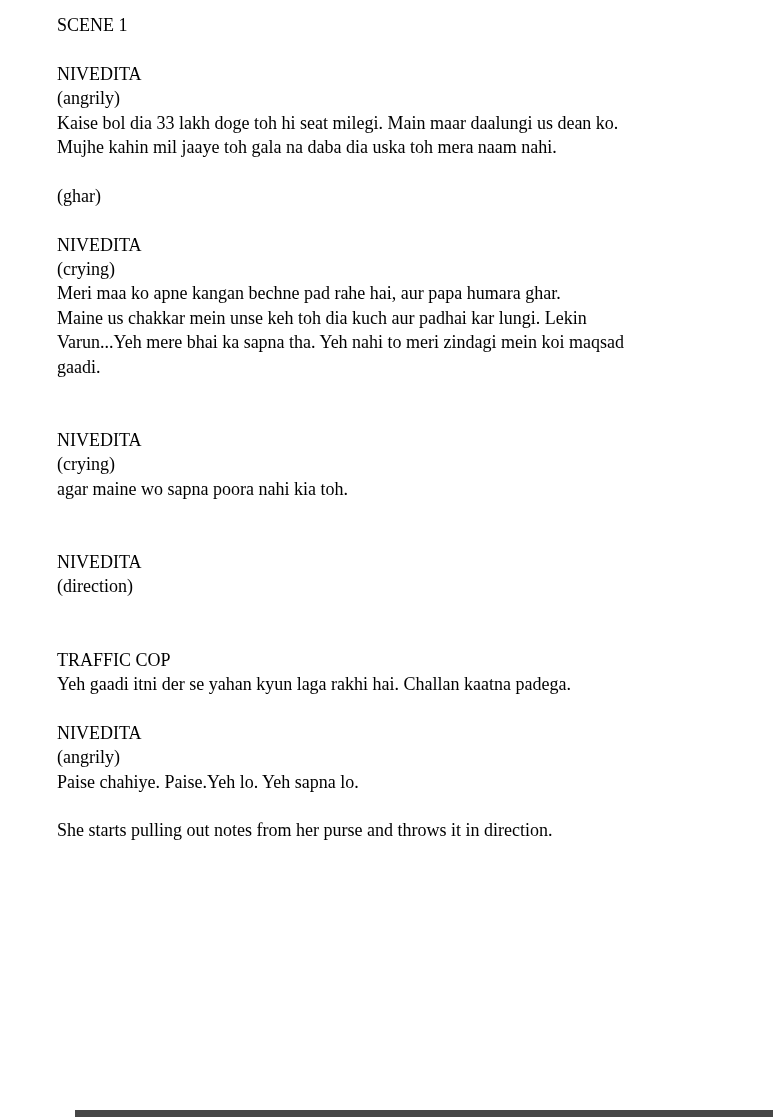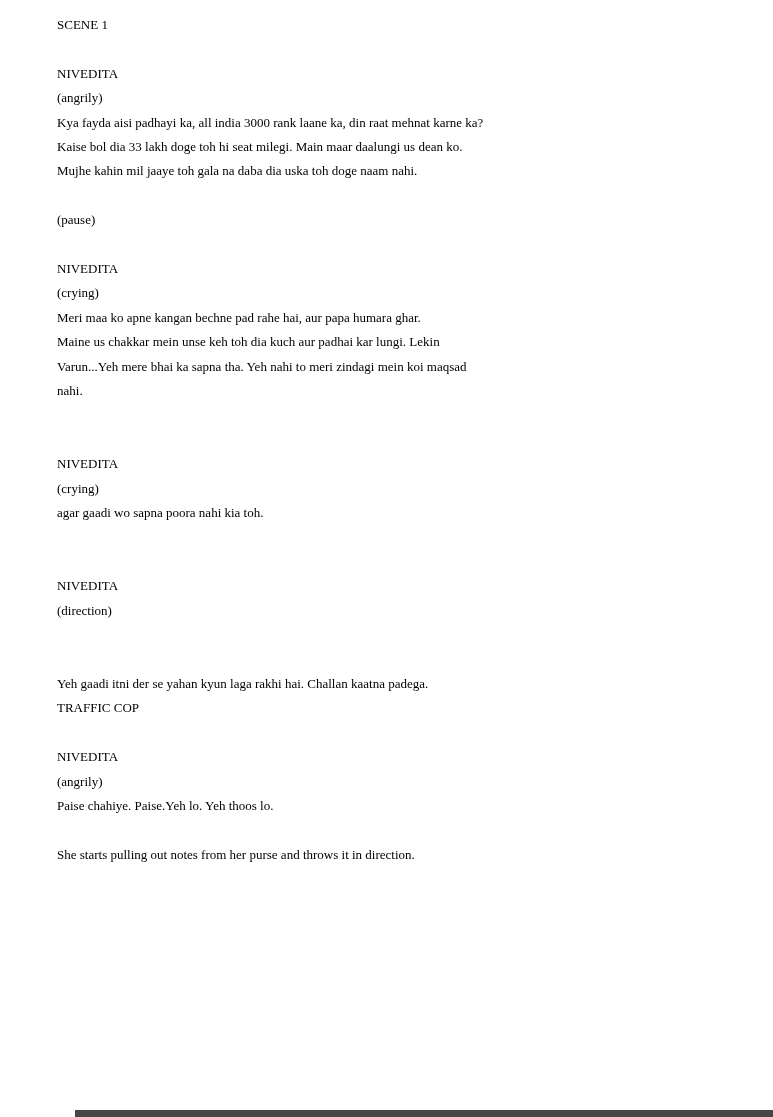--- a/index.html
+++ b/index.html
@@ -18,21 +18,21 @@
     inset: 0;
     background: #ffffff;
   }
   .doc {
     position: absolute;
     top: 13px;
     left: 57px;
     right: 17px;
     color: #000000;
     font-family: "Liberation Serif", "DejaVu Serif", serif;
-    font-size: 13px;
+    font-size: 18px;
     line-height: 24.42px;
   }
   .line {
     height: 24.42px;
     white-space: nowrap;
     overflow: visible;
   }
   .bottom-bar {
     position: absolute;
     left: 75px;
@@ -47,61 +47,60 @@
 
 <div class="page" style="background: rgb(255, 255, 255);">
   <div class="doc" id="doc" style="color: rgb(0, 0, 0);">
       <div>
         <div class="line">SCENE 1</div>
         <div class="line">&nbsp;</div>
       </div>
       <div>
         <div class="line">NIVEDITA</div>
         <div class="line">(angrily)</div>
-        <div class="line">Kya fayda aisi padhayi ka, all india 3000 rank laane ka, din raat mehnat karne ka?</div>
         <div class="line">Kaise bol dia 33 lakh doge toh hi seat milegi. Main maar daalungi us dean ko.</div>
-        <div class="line">Mujhe kahin mil jaaye toh gala na daba dia uska toh doge naam nahi.</div>
+        <div class="line">Mujhe kahin mil jaaye toh gala na daba dia uska toh mera naam nahi.</div>
         <div class="line">&nbsp;</div>
       </div>
       <div>
-        <div class="line">(pause)</div>
+        <div class="line">(ghar)</div>
         <div class="line">&nbsp;</div>
       </div>
       <div>
         <div class="line">NIVEDITA</div>
         <div class="line">(crying)</div>
         <div class="line">Meri maa ko apne kangan bechne pad rahe hai, aur papa humara ghar.</div>
         <div class="line">Maine us chakkar mein unse keh toh dia kuch aur padhai kar lungi. Lekin</div>
         <div class="line">Varun...Yeh mere bhai ka sapna tha. Yeh nahi to meri zindagi mein koi maqsad</div>
-        <div class="line">nahi.</div>
+        <div class="line">gaadi.</div>
         <div class="line">&nbsp;</div>
         <div class="line">&nbsp;</div>
       </div>
       <div>
         <div class="line">NIVEDITA</div>
         <div class="line">(crying)</div>
-        <div class="line">agar gaadi wo sapna poora nahi kia toh.</div>
+        <div class="line">agar maine wo sapna poora nahi kia toh.</div>
         <div class="line">&nbsp;</div>
         <div class="line">&nbsp;</div>
       </div>
       <div>
         <div class="line">NIVEDITA</div>
         <div class="line">(direction)</div>
         <div class="line">&nbsp;</div>
         <div class="line">&nbsp;</div>
       </div>
       <div>
+        <div class="line">TRAFFIC COP</div>
         <div class="line">Yeh gaadi itni der se yahan kyun laga rakhi hai. Challan kaatna padega.</div>
-        <div class="line">TRAFFIC COP</div>
         <div class="line">&nbsp;</div>
       </div>
       <div>
         <div class="line">NIVEDITA</div>
         <div class="line">(angrily)</div>
-        <div class="line">Paise chahiye. Paise.Yeh lo. Yeh thoos lo.</div>
+        <div class="line">Paise chahiye. Paise.Yeh lo. Yeh sapna lo.</div>
         <div class="line">&nbsp;</div>
       </div>
       <div>
         <div class="line">She starts pulling out notes from her purse and throws it in direction.</div>
       </div>
     </div>
   <div class="bottom-bar" style="background: rgb(70, 70, 70);"></div>
 </div>
 
 </body></html>

